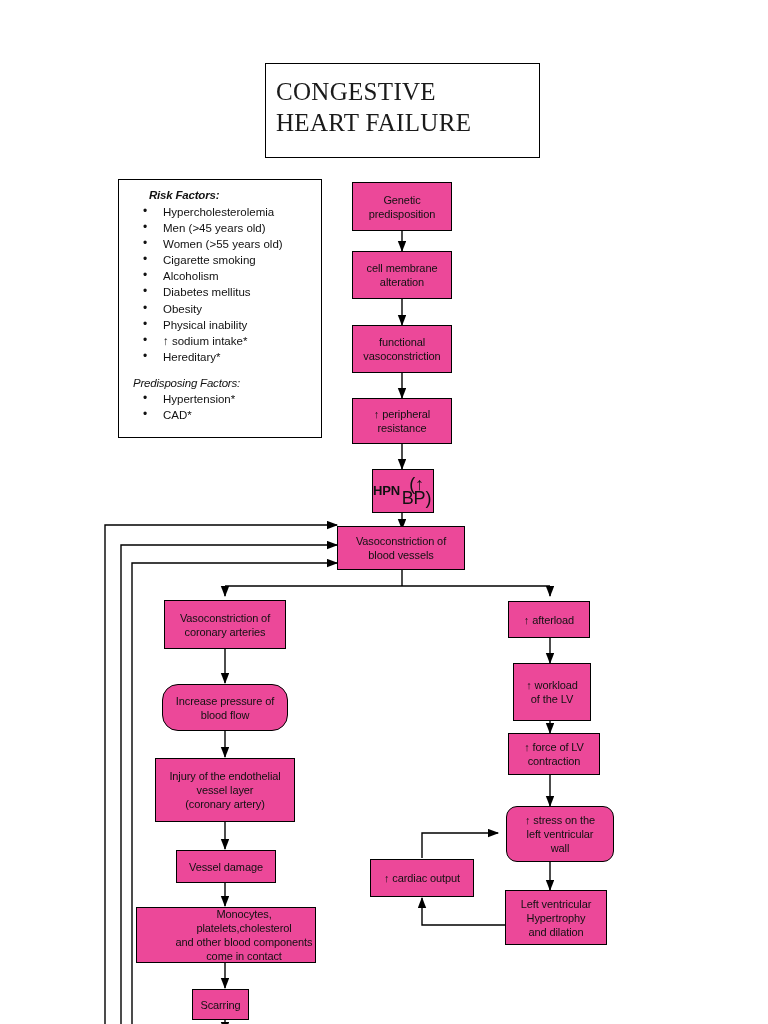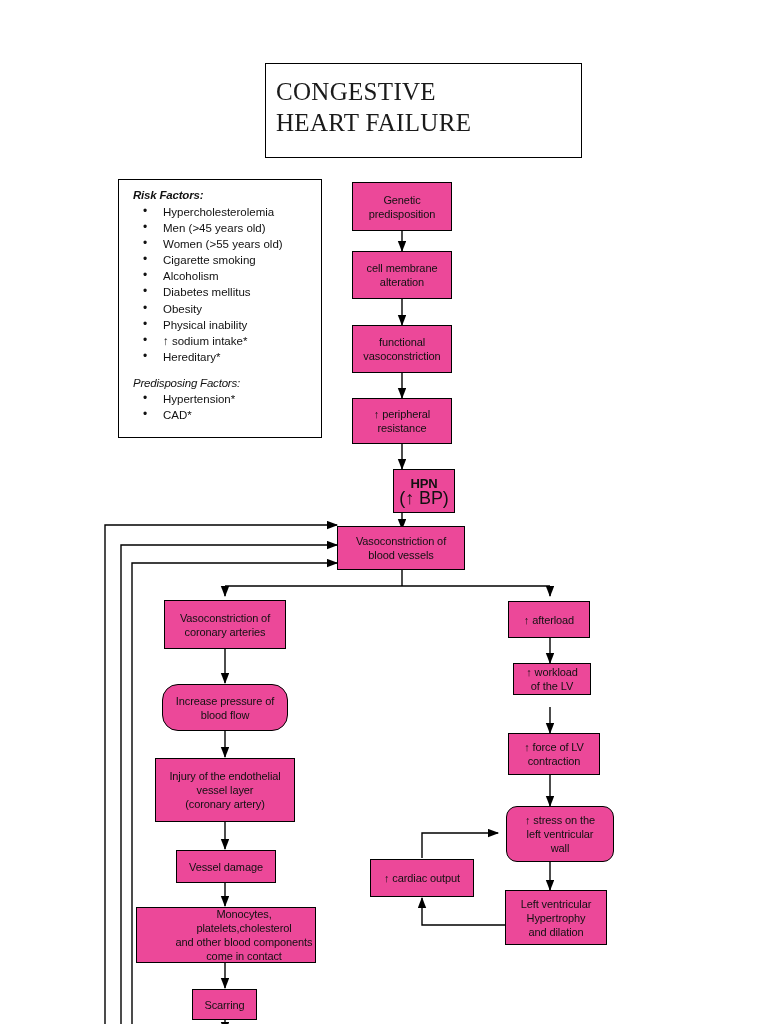--- a/index.html
+++ b/index.html
@@ -19,21 +19,21 @@
     top: 0;
     left: 0;
     width: 768px;
     height: 1024px;
   }
   
   .title-box {
     position: absolute;
     left: 265px;
     top: 63px;
-    width: 317px;
+    width: 275px;
     height: 95px;
     border: 1px solid #000;
     box-sizing: border-box;
     background: #fff;
   }
   .title-text {
     font-family: "Liberation Serif", serif;
     font-size: 25px;
     line-height: 31px;
     color: #1a1a1a;
@@ -51,21 +51,21 @@
     border: 1px solid #000;
     box-sizing: border-box;
     background: #fff;
     padding: 9px 6px 0 14px;
   }
   .rf-heading {
     font-size: 11.5px;
     font-weight: bold;
     font-style: italic;
     color: #111;
-    margin: 0 0 3px 0;
+    margin: 0 0 3px 16px;
     letter-spacing: -0.2px;
   }
   .pf-heading {
     font-size: 11.5px;
     font-style: italic;
     font-weight: normal;
     color: #111;
     margin: 12px 0 2px 0;
     letter-spacing: -0.2px;
   }
@@ -196,21 +196,21 @@
 
 <div class="node" style="left:352px; top:251px; width:100px; height:48px;">cell membrane
 alteration</div>
 
 <div class="node" style="left:352px; top:325px; width:100px; height:48px;">functional
 vasoconstriction</div>
 
 <div class="node" style="left:352px; top:398px; width:100px; height:46px;">↑ peripheral
 resistance</div>
 
-<div class="node" style="left:372px; top:469px; width:62px; height:44px; flex-direction:column;margin-left:21px;">
+<div class="node" style="left:372px; top:469px; width:62px; height:44px; flex-direction:row;">
   <span class="hpn-label">HPN</span>
   <span class="hpn-sub">(↑ BP)</span>
 </div>
 
 <div class="node" style="left:337px; top:526px; width:128px; height:44px;">Vasoconstriction of
 blood vessels</div>
 
 <div class="node" style="left:164px; top:600px; width:122px; height:49px;">Vasoconstriction of
 coronary arteries</div>
 
@@ -220,25 +220,25 @@
 <div class="node" style="left:155px; top:758px; width:140px; height:64px;">Injury of the endothelial
 vessel layer
 (coronary artery)</div>
 
 <div class="node" style="left:176px; top:850px; width:100px; height:33px;">Vessel damage</div>
 
 <div class="node" style="left:136px; top:907px; width:180px; height:56px;padding-left:36px;">Monocytes, platelets,cholesterol
 and other blood components
 come in contact</div>
 
-<div class="node" style="left:192px; top:989px; width:65px; height:31px;text-align:center;">Scarring</div>
+<div class="node" style="left:192px; top:989px; width:57px; height:31px;text-align:center;">Scarring</div>
 
 <div class="node" style="left:508px; top:601px; width:82px; height:37px;">↑ afterload</div>
 
-<div class="node" style="left:513px; top:663px; width:78px; height:32px;">↑ workload
+<div class="node" style="left:513px; top:663px; width:78px; height:58px;">↑ workload
 of the LV</div>
 
 <div class="node" style="left:508px; top:733px; width:92px; height:42px;">↑ force of LV
 contraction</div>
 
 <div class="node" style="left:506px; top:806px; width:108px; height:56px;border-radius:11px;">↑ stress on the
 left ventricular
 wall</div>
 
 <div class="node" style="left:370px; top:859px; width:104px; height:38px;">↑ cardiac output</div>

